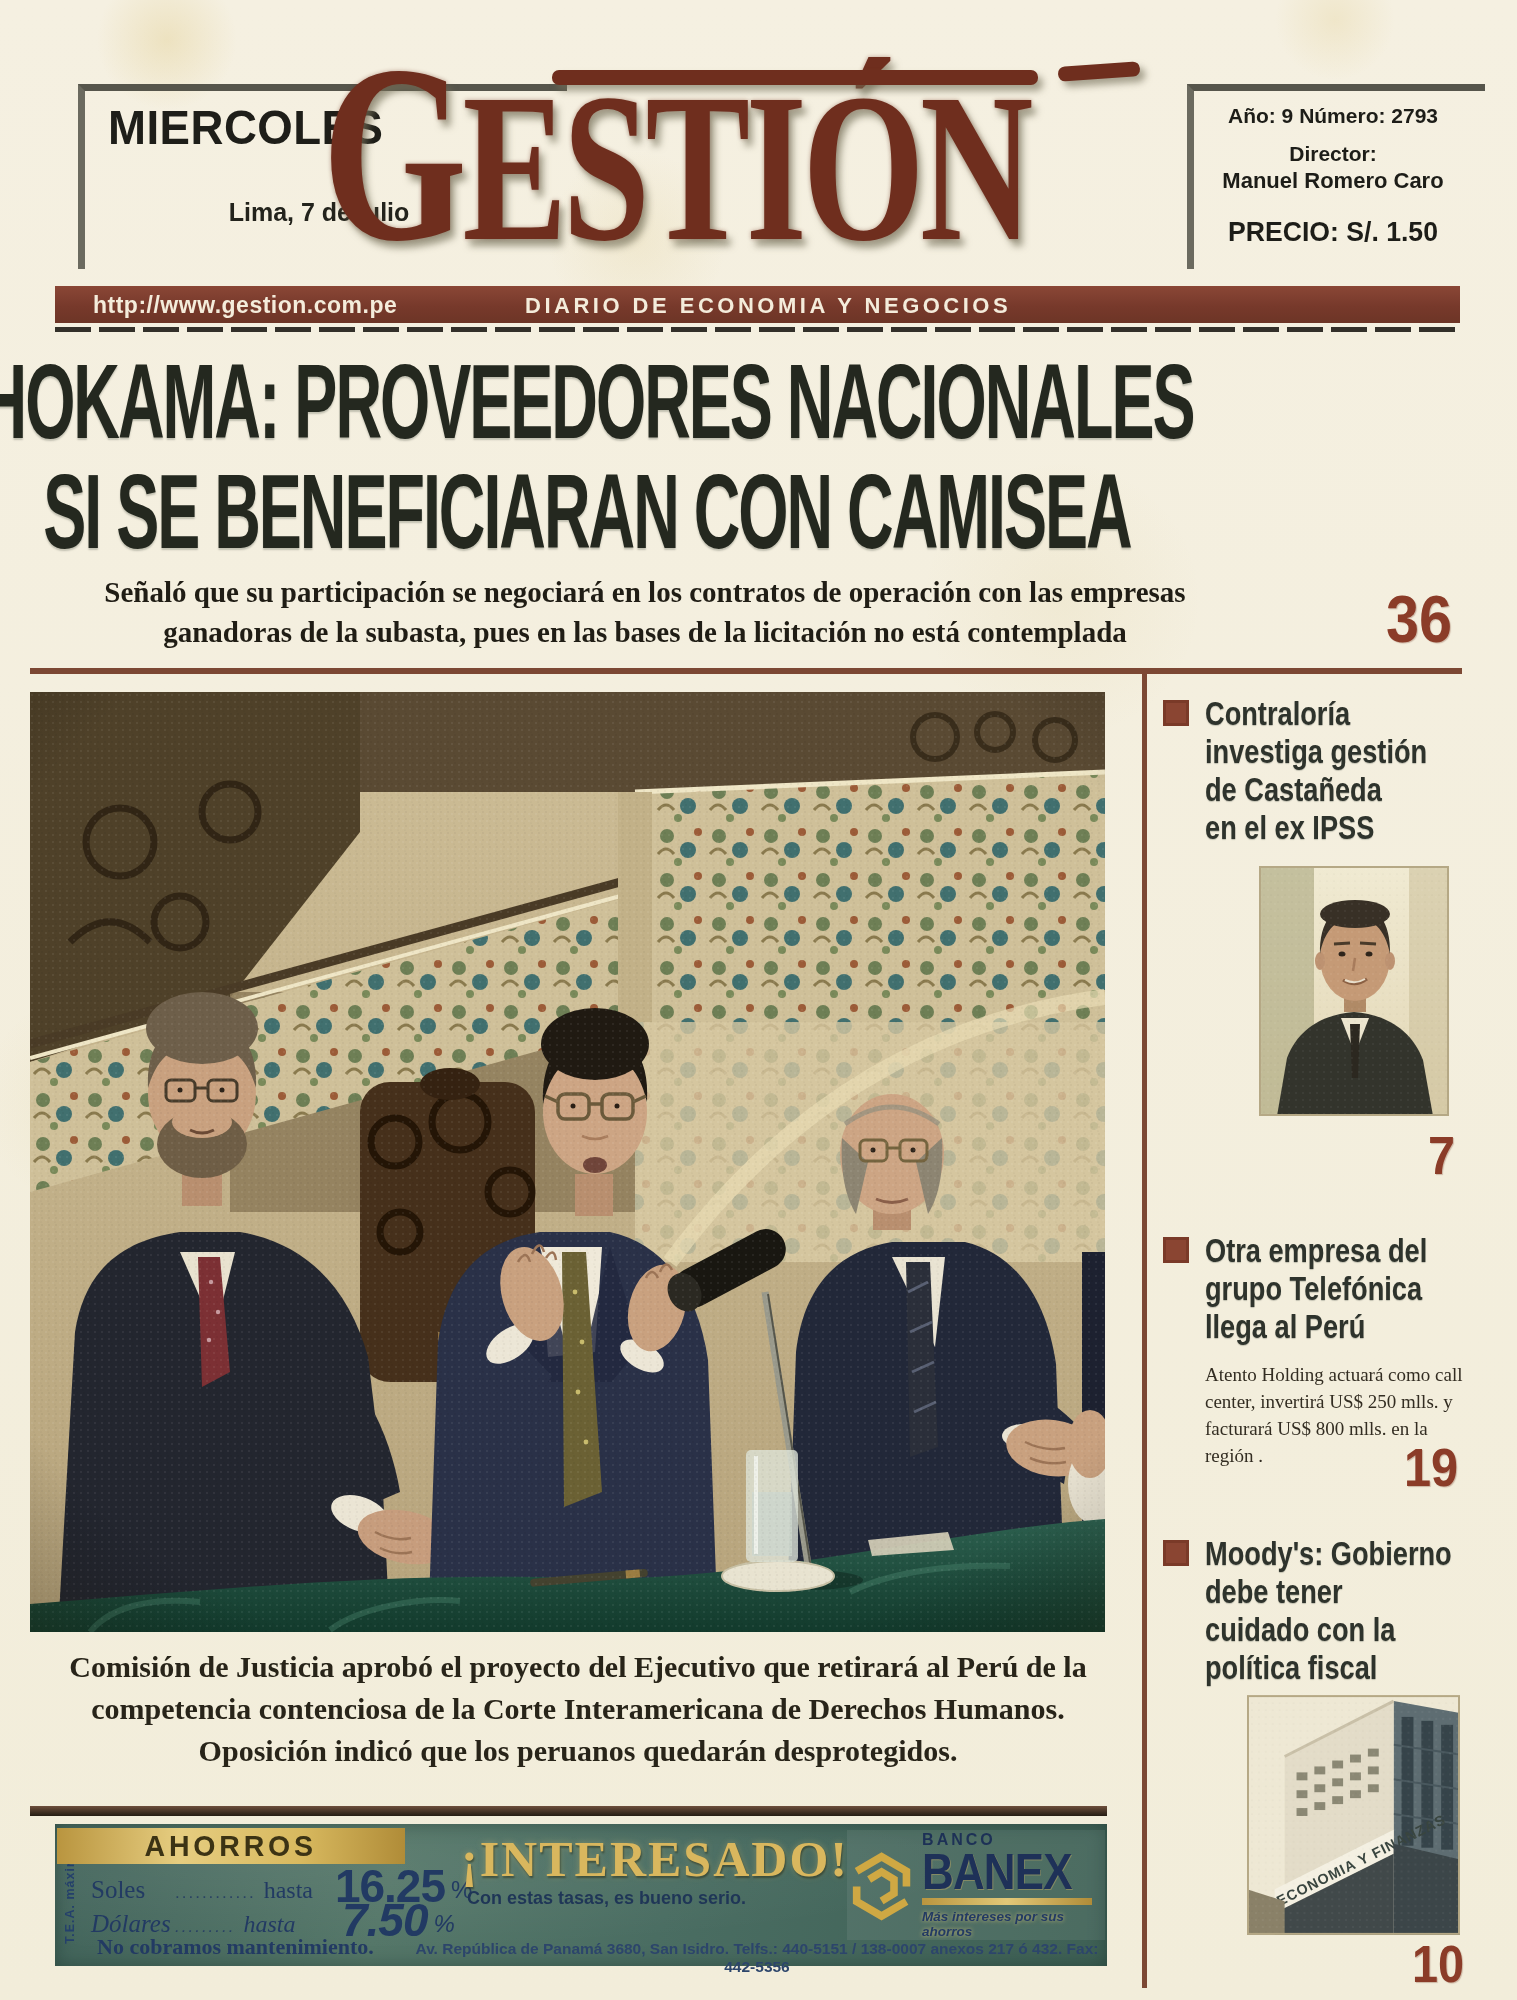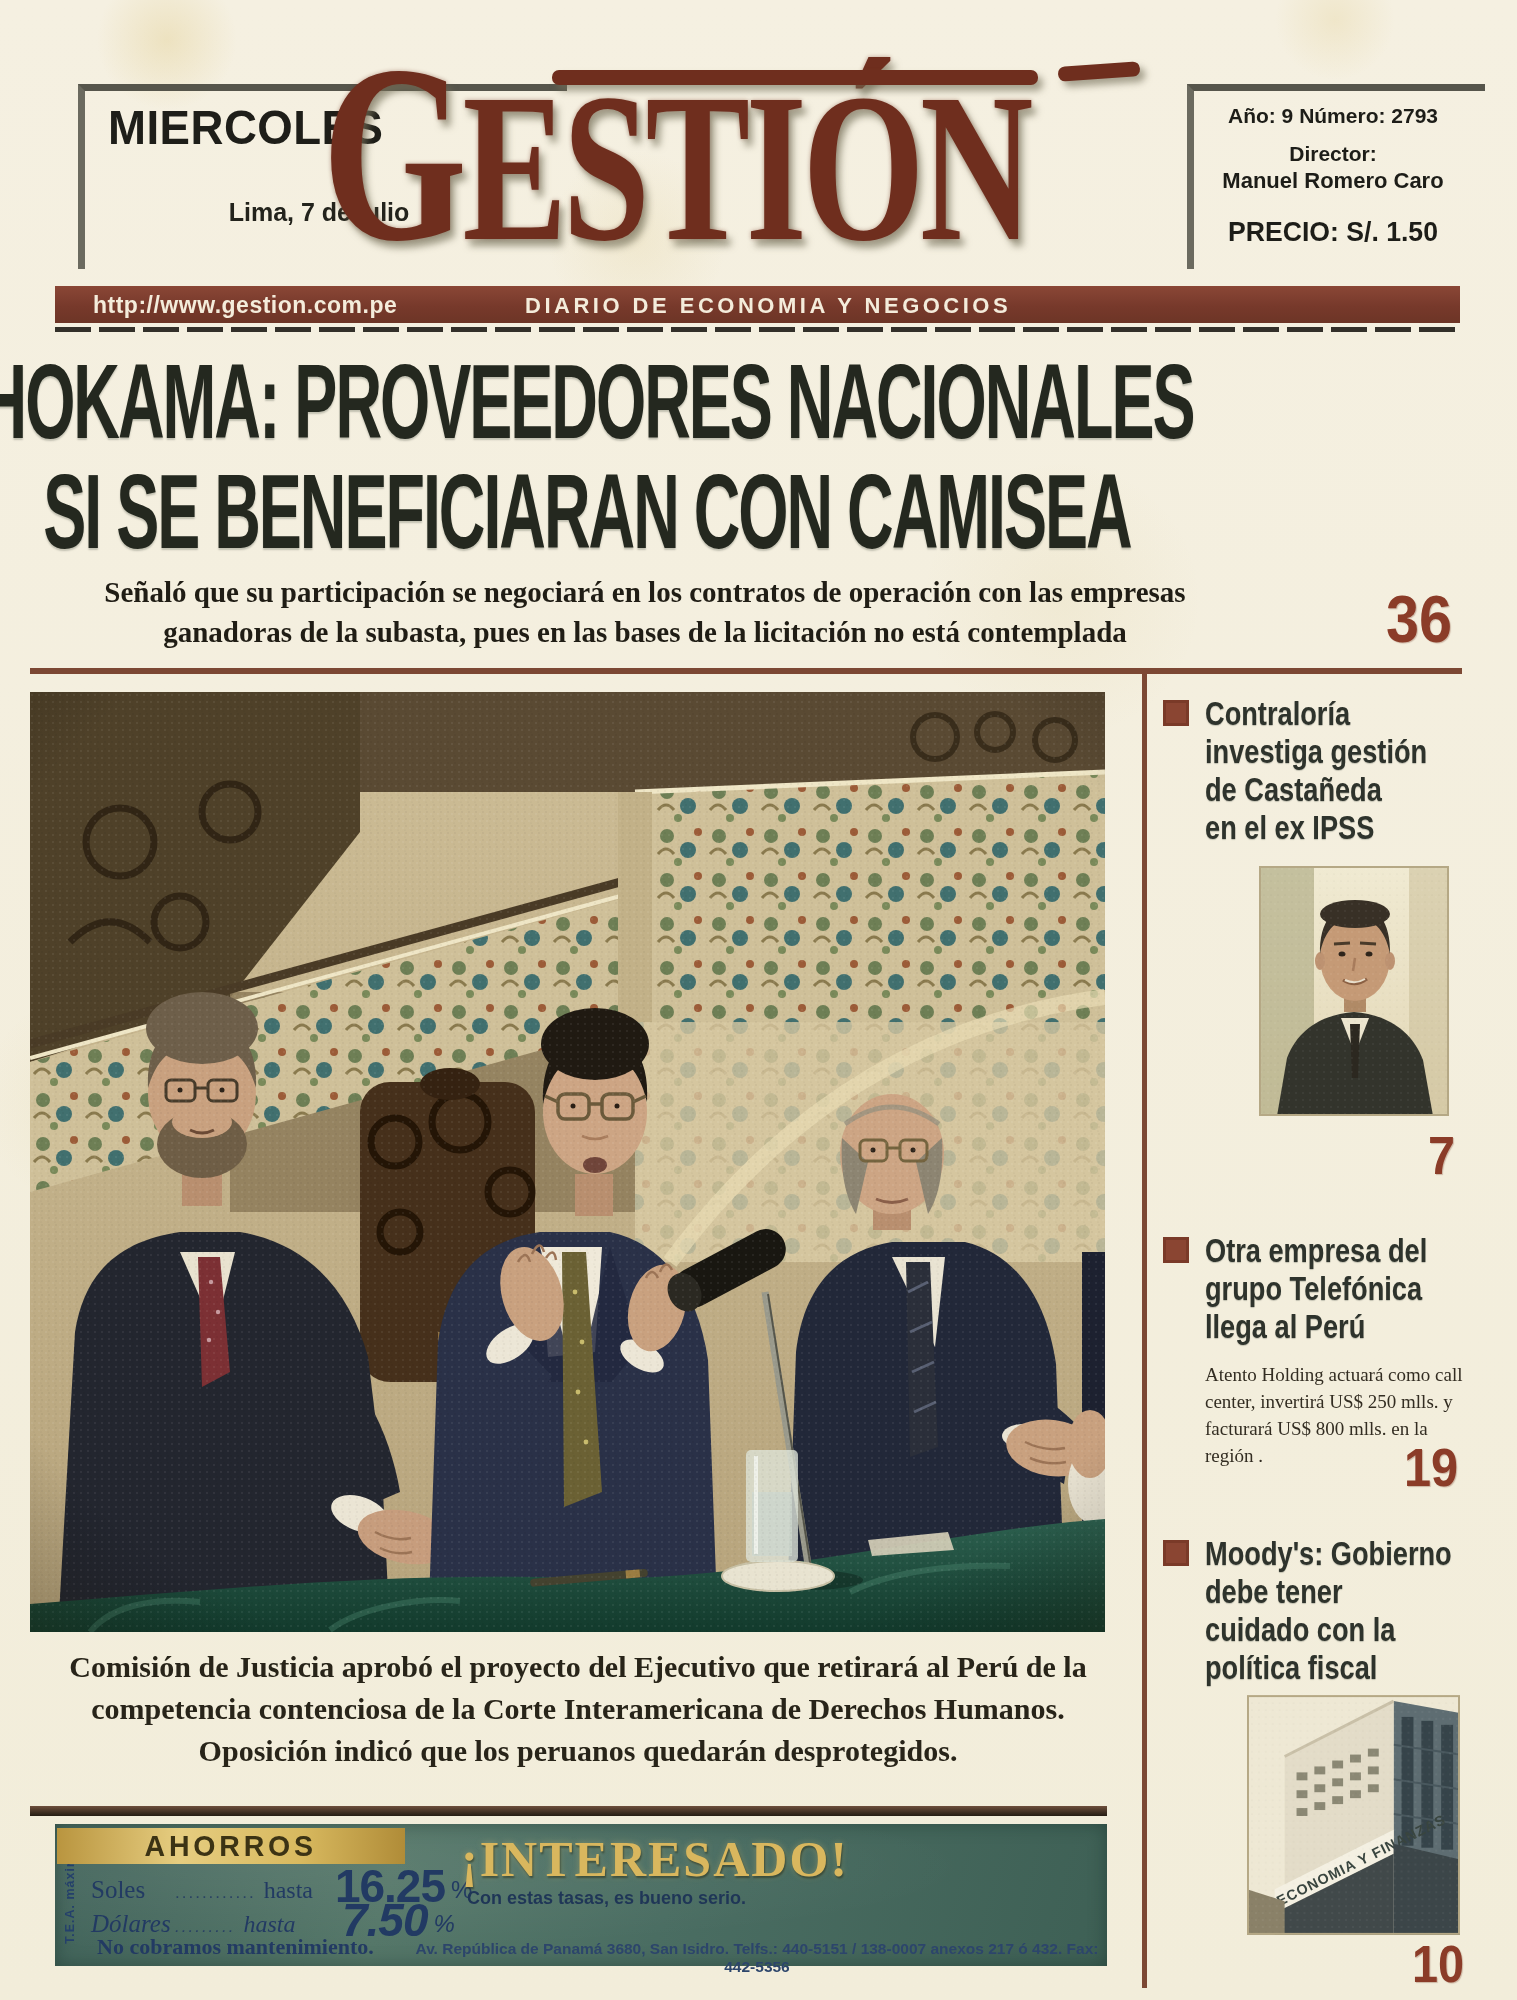--- a/index.html
+++ b/index.html
@@ -482,15 +482,30 @@
       <span class="rate-hasta">hasta</span>
       <span class="rate-num">7.50</span>
       <span class="rate-pct">%</span>
     </div>
     <div class="no-fee">No cobramos mantenimiento.</div>
 
     <div class="interesado">¡INTERESADO!</div>
     <div class="ad-tagline">Con estas tasas, es bueno serio.</div>
     <div class="ad-address">Av. República de Panamá 3680, San Isidro. Telfs.: 440-5151 / 138-0007 anexos 217 ó 432. Fax: 442-5356</div>
 
+    <div class="banex">
+      <svg width="74" height="84" viewBox="0 0 100 100">
+        <g stroke="#cfa843" stroke-width="11" fill="none">
+          <path d="M14,30 L50,9 L86,30 L86,52"></path>
+          <path d="M86,74 L50,95 L14,74 L14,52"></path>
+          <path d="M32,42 L50,31 L68,42 L68,62 L50,73"></path>
+        </g>
+      </svg>
+      <div class="banex-txt">
+        <div class="banco">BANCO</div>
+        <div class="banex-word">BANEX</div>
+        <div class="banex-bar"></div>
+        <div class="banex-slogan">Más intereses por sus ahorros</div>
+      </div>
+    </div>
   </div>
 
 </div>
 
 </body></html>

